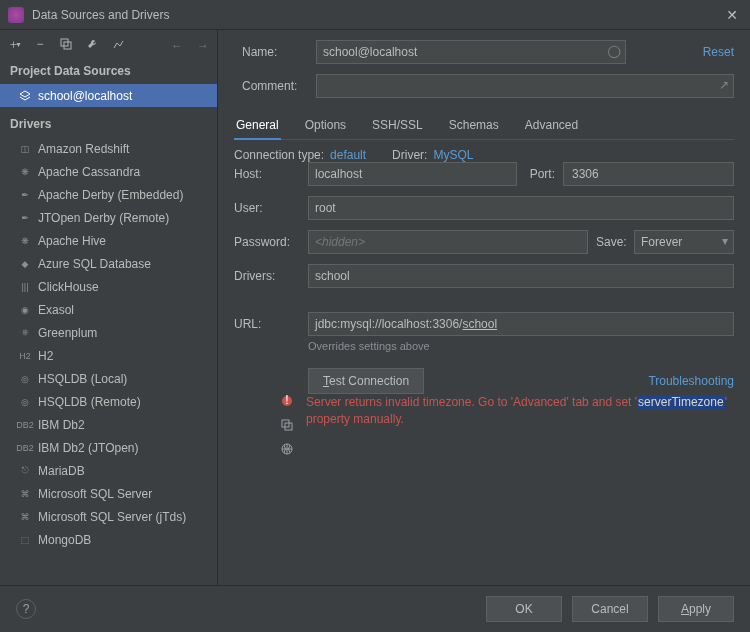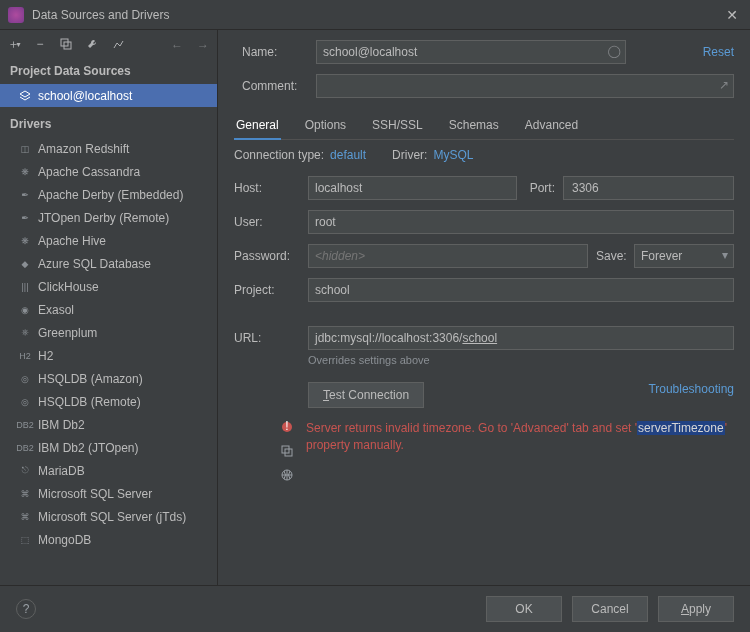--- a/index.html
+++ b/index.html
@@ -25,31 +25,31 @@
 .input { background: #45494a; border: 1px solid #5e6060; padding: 4px 6px; color: #bbbbbb; height: 24px; }
 .input.name { flex: 1; max-width: 310px; position: relative; }
 .input.name .clear { position: absolute; right: 4px; top: 3px; color: #808386; }
 .input.comment { flex: 1; position: relative; }
 .input.comment .expand { position: absolute; right: 4px; top: 3px; color: #808386; }
 .link { color: #5b9bd5; cursor: pointer; }
 .link.reset { margin-left: auto; }
 .tabs { display: flex; gap: 22px; border-bottom: 1px solid #515151; margin: 4px 0 8px 0; }
 .tab { padding: 6px 2px; cursor: pointer; color: #bbbbbb; }
 .tab.active { color: #ffffff; border-bottom: 2px solid #4a88c7; margin-bottom: -1px; }
-.conn-type { display: flex; align-items: flex-start; gap: 6px; margin-bottom: 14px; }
+.conn-type { display: flex; align-items: flex-start; gap: 6px; }
 .form-row { display: flex; align-items: center; margin-bottom: 10px; gap: 8px; }
 .form-row .lbl { width: 66px; }
 .form-row .input { flex: 1; }
 .form-row .input.short { flex: 0 0 90px; padding-left: 8px; }
 .input.placeholder { color: #86efac; font-style: italic; }
 select.input { appearance: none; padding-right: 18px; }
 .select-wrap { position: relative; flex: 0 0 100px; }
 .select-wrap::after { content: "▾"; position: absolute; right: 6px; top: 4px; color: #8a8f94; pointer-events: none; }
 .hint { font-size: 11px; color: #8a8f94; margin-left: 74px; margin-top: -6px; margin-bottom: 10px; }
-.test-row { display: flex; align-items: flex-start; margin: 6px 0 12px 74px; }
+.test-row { display: flex; align-items: center; margin: 6px 0 0 74px; }
 .btn { background: #4c5052; border: 1px solid #5e6060; color: #bbbbbb; padding: 4px 14px; cursor: pointer; height: 26px; }
 .test-row .btn-test { }
 .test-row .trouble { margin-left: auto; }
 .error-block { display: flex; gap: 10px; margin-left: 44px; }
 .error-icons { display: flex; flex-direction: column; gap: 10px; align-items: center; width: 18px; color: #9aa0a6; }
 .err-icon { width: 14px; height: 14px; display: inline-flex; align-items: center; justify-content: center; }
 .err-text { color: #c75450; line-height: 1.4; flex: 1; }
 .err-text .hl { background: #214283; color: #d6d6d6; padding: 0 1px; }
 .footer { display: flex; justify-content: flex-start; align-items: center; padding: 10px 16px; border-top: 1px solid #2b2b2b; gap: 10px; }
 .footer .q { width: 20px; height: 20px; border: 1px solid #5e6060; border-radius: 50%; display: flex; align-items: center; justify-content: center; color: #9aa0a6; cursor: pointer; }
@@ -139,21 +139,21 @@
           <div class="tree-item">
             <span class="ticon" style="font-size:9px">⎈</span>
             <span>Greenplum</span>
           </div>
           <div class="tree-item">
             <span class="ticon" style="font-size:9px">H2</span>
             <span>H2</span>
           </div>
           <div class="tree-item">
             <span class="ticon" style="font-size:9px">◎</span>
-            <span>HSQLDB (Amazon)</span>
+            <span>HSQLDB (Local)</span>
           </div>
           <div class="tree-item">
             <span class="ticon" style="font-size:9px">◎</span>
             <span>HSQLDB (Remote)</span>
           </div>
           <div class="tree-item">
             <span class="ticon" style="font-size:9px">DB2</span>
             <span>IBM Db2</span>
           </div>
           <div class="tree-item">
@@ -228,21 +228,21 @@
       <input class="input placeholder" placeholder="&lt;hidden&gt;" style="">
       <span style="width:30px;text-align:right">Save:</span>
       <div class="select-wrap">
         <select class="input" style="width:100%">
           <option>Forever</option>
         </select>
       </div>
     </div>
 
     <div class="form-row">
-      <span class="lbl">Project:</span>
+      <span class="lbl">Drivers:</span>
       <input class="input" value="school" style="">
     </div>
 
     <div class="form-row" style="margin-top:14px">
       <span class="lbl">URL:</span>
       <div class="input" style="flex:1">
         <span>jdbc:mysql://localhost:3306/</span><span class="url-underline">school</span>
       </div>
     </div>
     <div class="hint">Overrides settings above</div>

